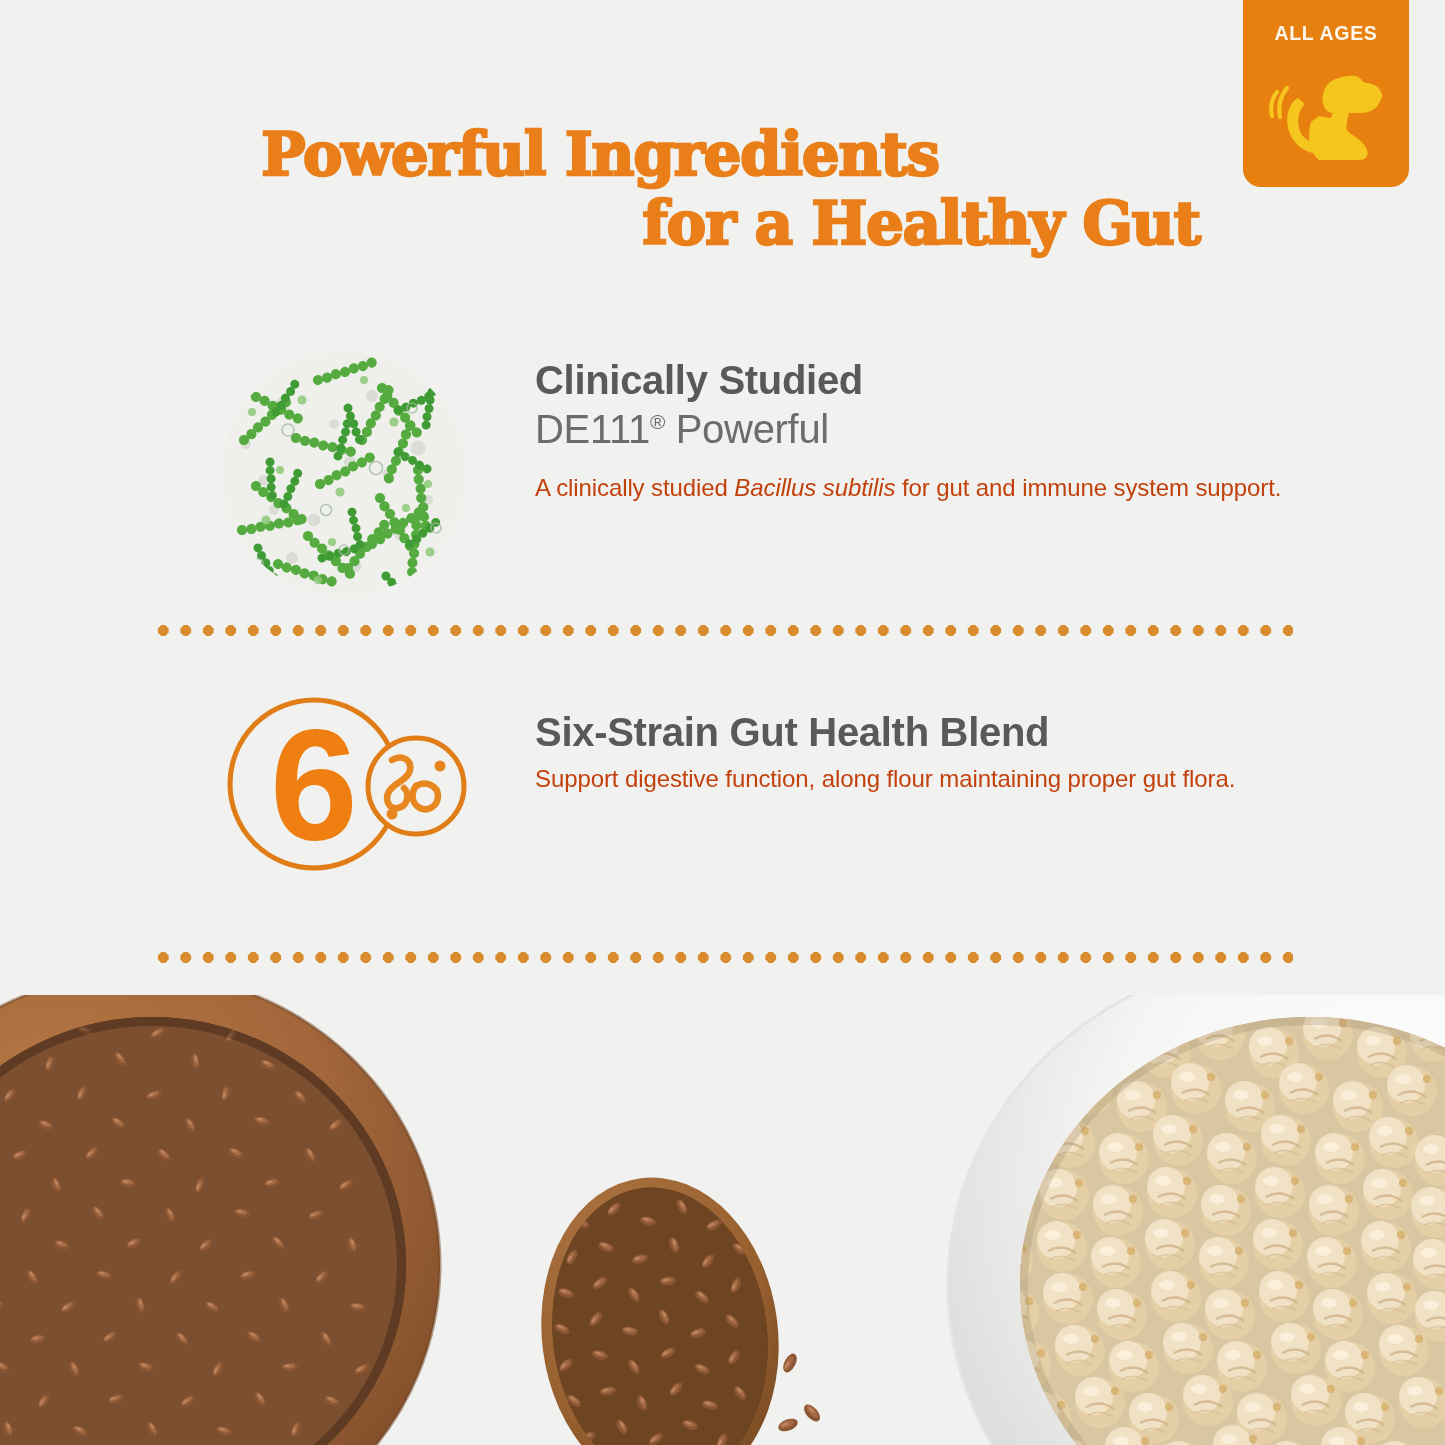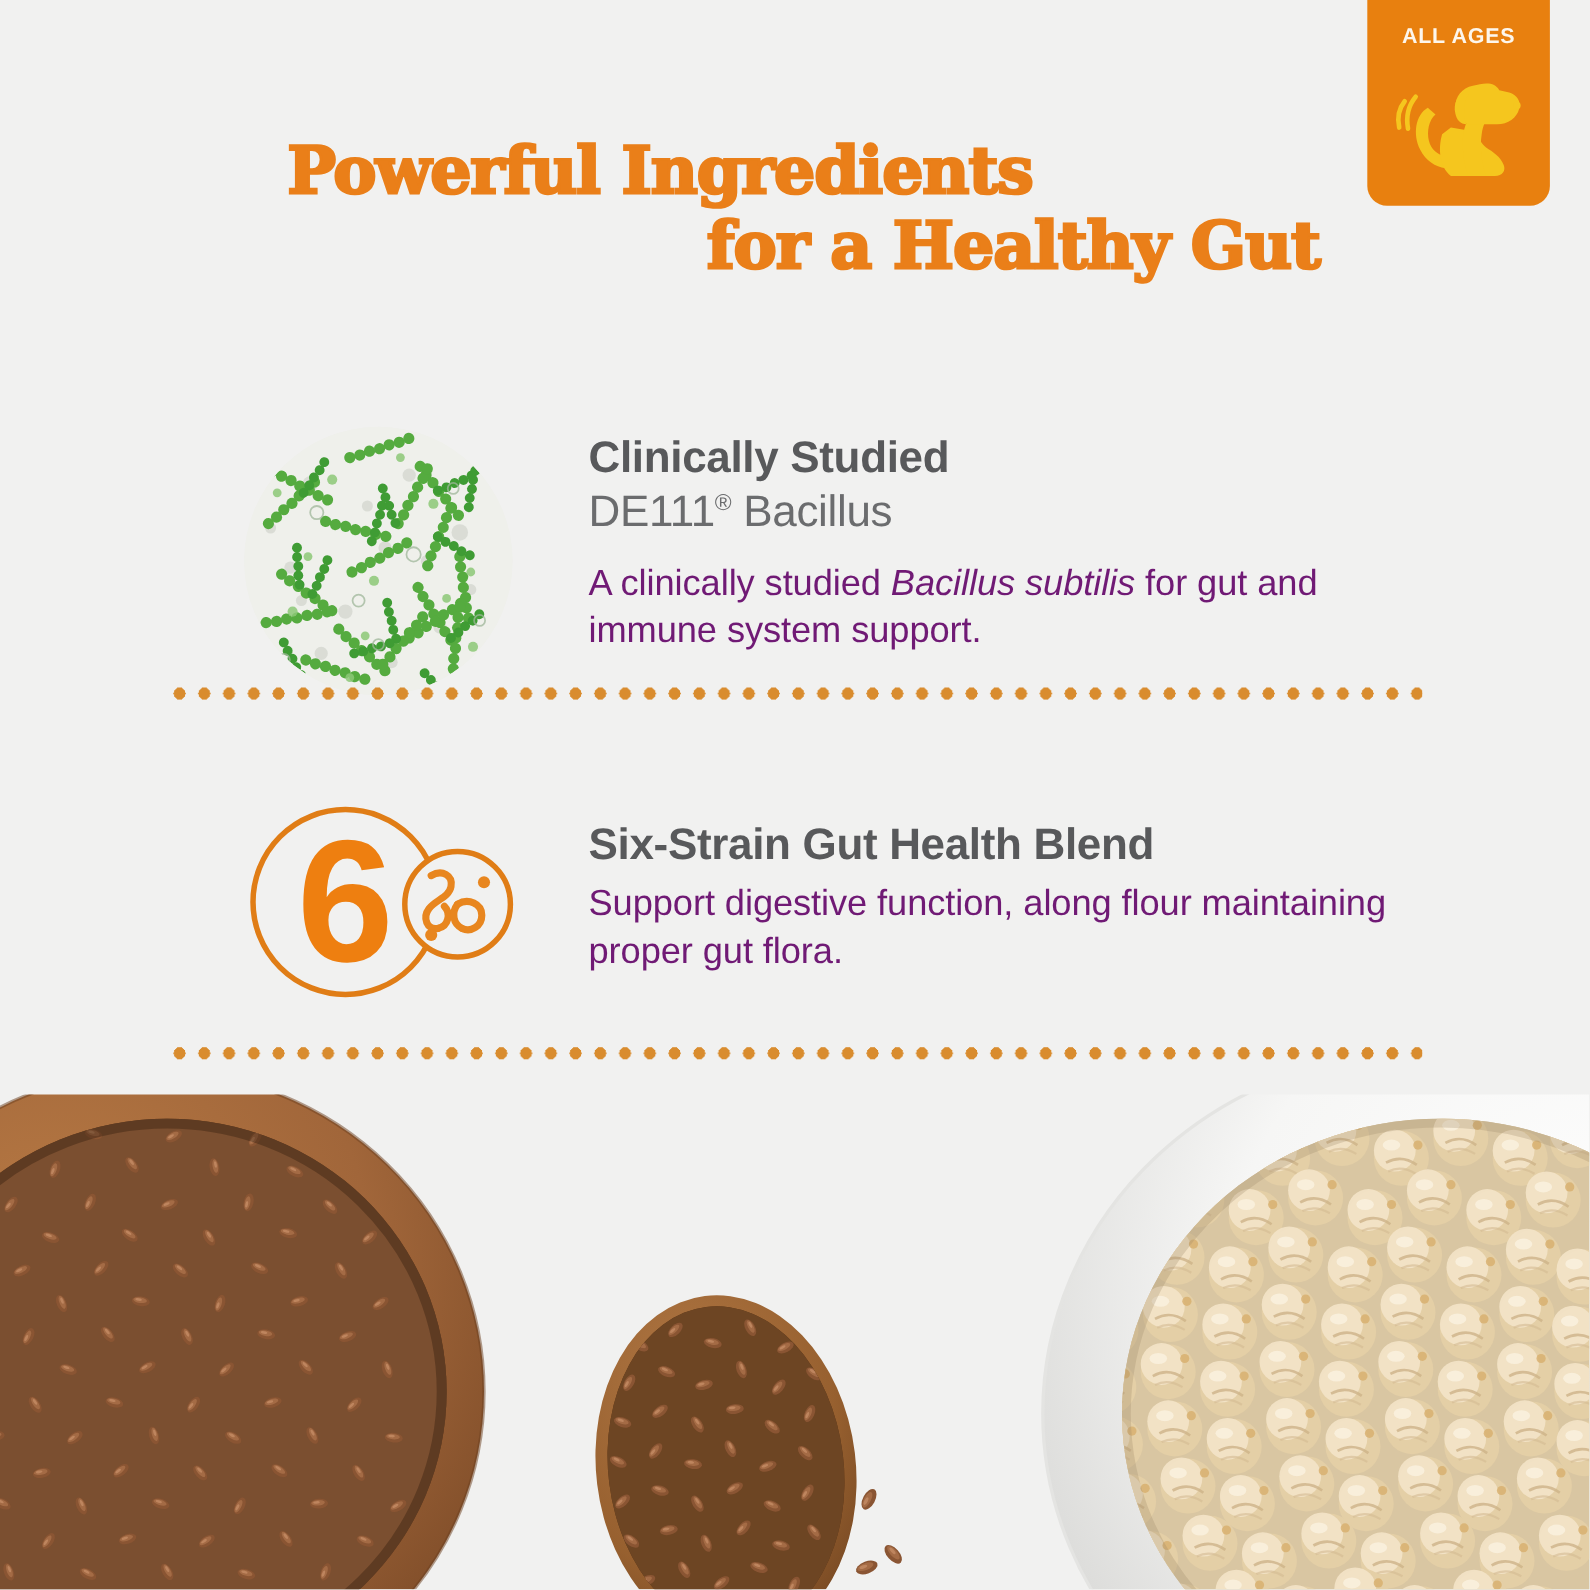--- a/index.html
+++ b/index.html
@@ -63,21 +63,20 @@
     letter-spacing: -1px;
     -webkit-text-stroke: 2.6px #ea7f19;
   }
   .headline .l2 { display: block; text-align: right; }
 
   
   .feature {
     position: absolute;
     display: flex;
     align-items: flex-start;
-    margin-top: 36px;
   }
   .feature-icon {
     flex: 0 0 auto;
     position: relative;
   }
   .feature-text {
     flex: 1 1 auto;
   }
 
   .f-title-strong {
@@ -93,22 +92,22 @@
     font-weight: normal;
     line-height: 1.22;
     letter-spacing: -0.3px;
   }
   .f-title-light sup {
     font-size: 0.52em;
     vertical-align: super;
     line-height: 0;
   }
   .f-body {
-    color: #701a75;
-    font-size: 33px;
+    color: #c2410c;
+    font-size: 24px;
     line-height: 1.32;
     letter-spacing: -0.1px;
     margin-top: 18px;
   }
   .f-body em { font-style: italic; }
 
   .feature-1 { left: 222px; top: 352px; width: 1075px; }
   .feature-1 .feature-text { margin-left: 69px; margin-top: 4px; }
 
   .feature-2 { left: 222px; top: 694px; width: 1075px; }
@@ -313,21 +312,21 @@
               <circle cx="36" cy="212" r="5.5"></circle>
                 <circle cx="214" cy="176" r="5"></circle>
               <circle cx="122" cy="198" r="5"></circle>
             </g>
           </g>
         </svg>
       </div>
     </div>
     <div class="feature-text">
       <div class="f-title-strong">Clinically Studied</div>
-      <div class="f-title-light"><span>DE111</span><sup>®</sup><span> Bacillus</span></div>
+      <div class="f-title-light"><span>DE111</span><sup>®</sup><span> Powerful</span></div>
       <div class="f-body"><span>A clinically studied </span><em>Bacillus subtilis</em><span> for gut and immune system support.</span></div>
     </div>
   </div>
 
   <div class="divider divider-1"></div>
 
   <div class="feature feature-2">
     <div class="feature-icon">
       <div class="six-icon">
         <svg width="260" height="180" viewBox="0 0 260 180" aria-hidden="true">

